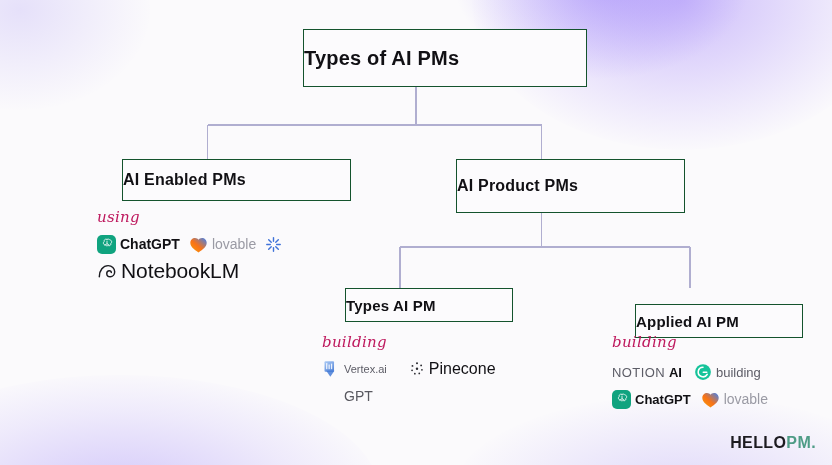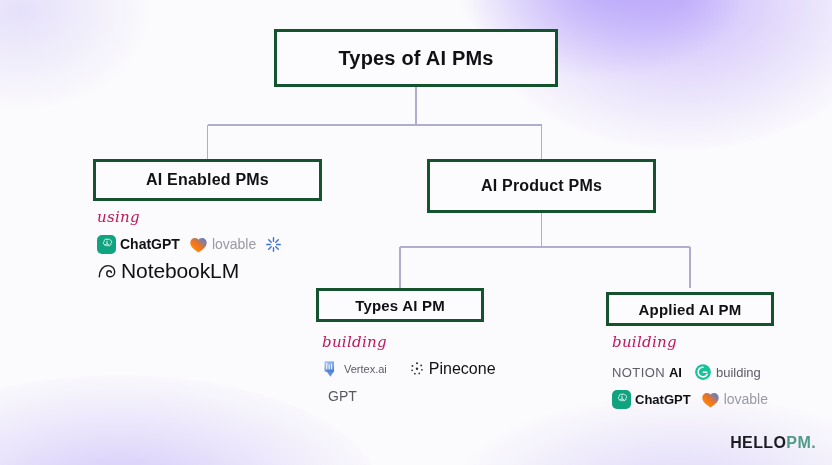--- a/index.html
+++ b/index.html
@@ -61,33 +61,34 @@
     position: absolute;
     inset: 0;
     width: 832px;
     height: 465px;
   }
 
   
   .node {
     position: absolute;
     background: #fcfbfd;
-    border: 3px solid #14532d;
+    border: 1px solid #14532d;
     display: flex;
     align-items: center;
-    justify-content: center;
+    justify-content: flex-start;
     color: #111014;
     font-weight: bold;
     letter-spacing: .2px;
+    margin-left: 29px;
   }
   #node-root   { left: 274px; top: 29px;  width: 284px; height: 58px; font-size: 20px; }
   #node-enabled{ left: 93px;  top: 159px; width: 229px; height: 42px; font-size: 16px; }
   #node-product{ left: 427px; top: 159px; width: 229px; height: 54px; font-size: 16px; }
   #node-core   { left: 316px; top: 288px; width: 168px; height: 34px; font-size: 15px; }
-  #node-applied{ left: 606px; top: 292px; width: 168px; height: 34px; font-size: 15px; }
+  #node-applied{ left: 606px; top: 304px; width: 168px; height: 34px; font-size: 15px; }
 
   
   .detail { position: absolute; }
   #detail-enabled { left: 97px;  top: 208px; }
   #detail-core    { left: 322px; top: 333px; }
   #detail-applied { left: 612px; top: 333px; }
 
   .script-label {
     font-family: "DejaVu Serif", serif;
     font-style: italic;
@@ -133,21 +134,21 @@
   
   .mark-notebook { width: 20px; height: 16px; flex: none; }
   
   .mark-vertex { width: 18px; height: 19px; flex: none; }
   
   .mark-pinecone { width: 16px; height: 16px; flex: none; }
   
   .mark-grammarly { width: 18px; height: 18px; flex: none; }
 
   .notebook-text { font-size: 21px; color: #111014; letter-spacing: -.1px; }
-  .gpt-text { font-size: 14px; color: #58585f; margin-left: 6px; }
+  .gpt-text { font-size: 14px; color: #58585f; margin-left: 22px; }
 
   
   #footer-logo {
     position: absolute;
     right: 16px;
     bottom: 13px;
     font-size: 16px;
     font-weight: bold;
     letter-spacing: .4px;
   }

